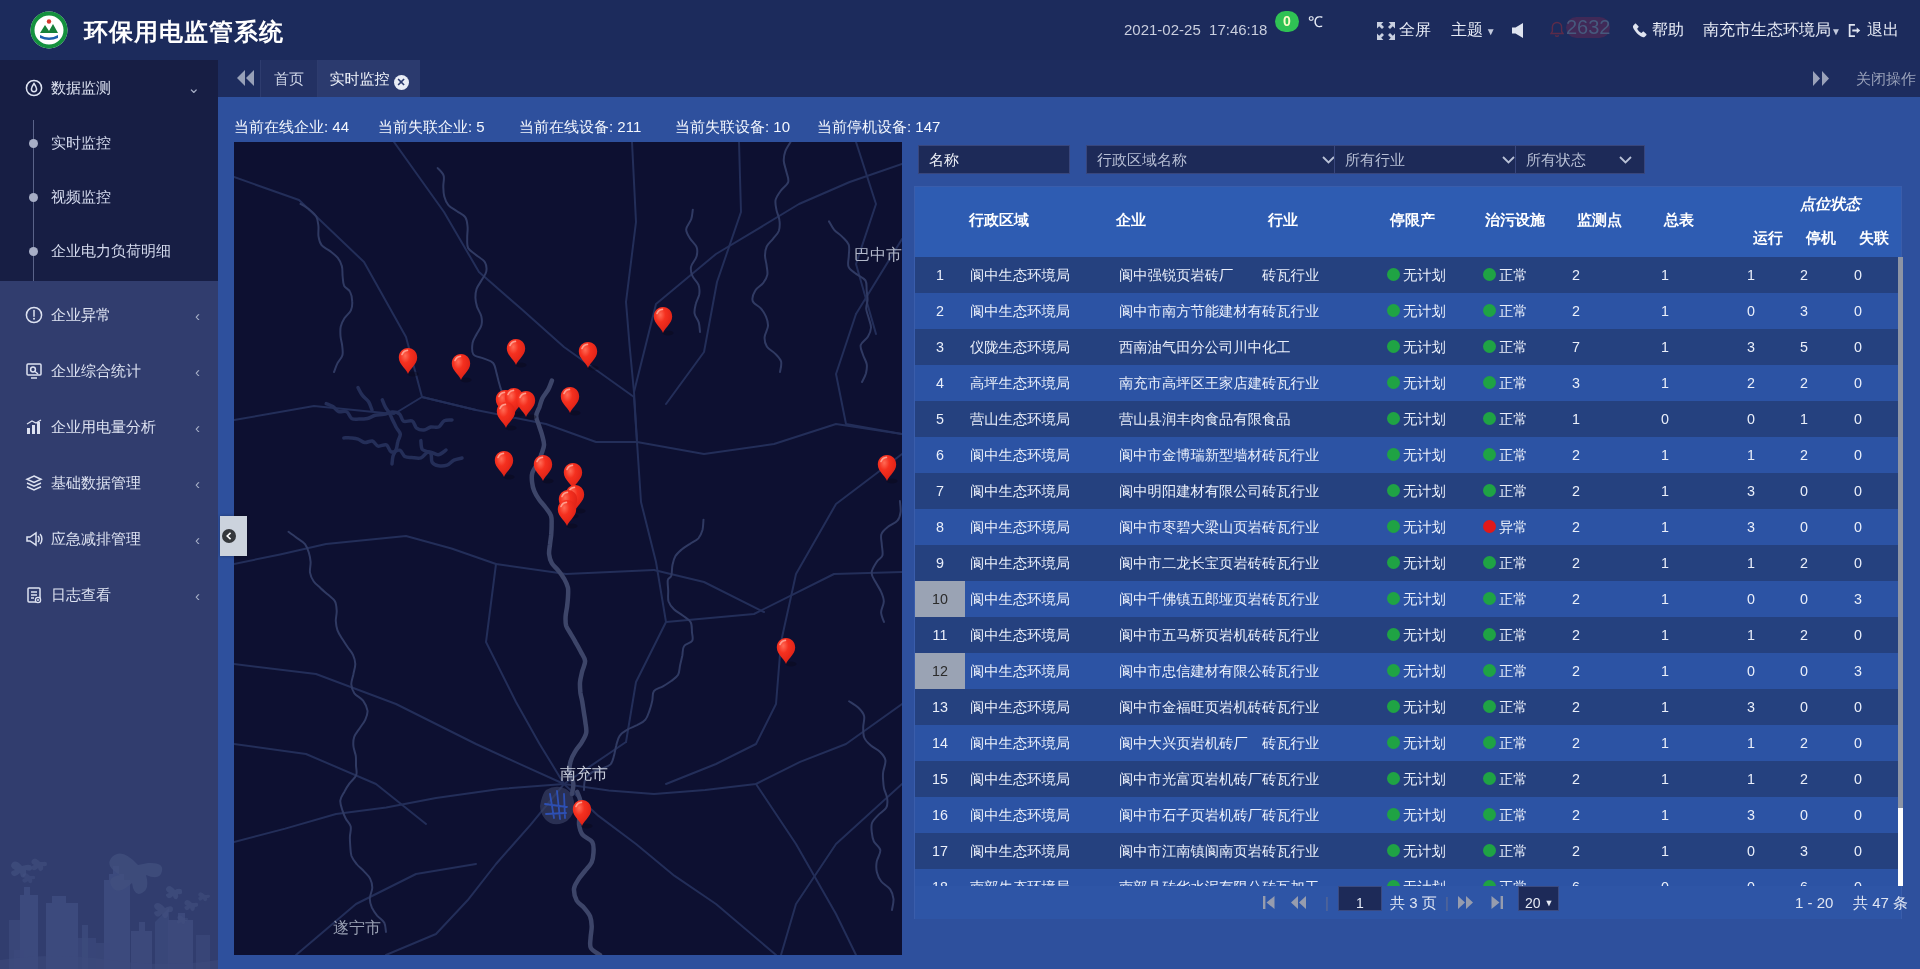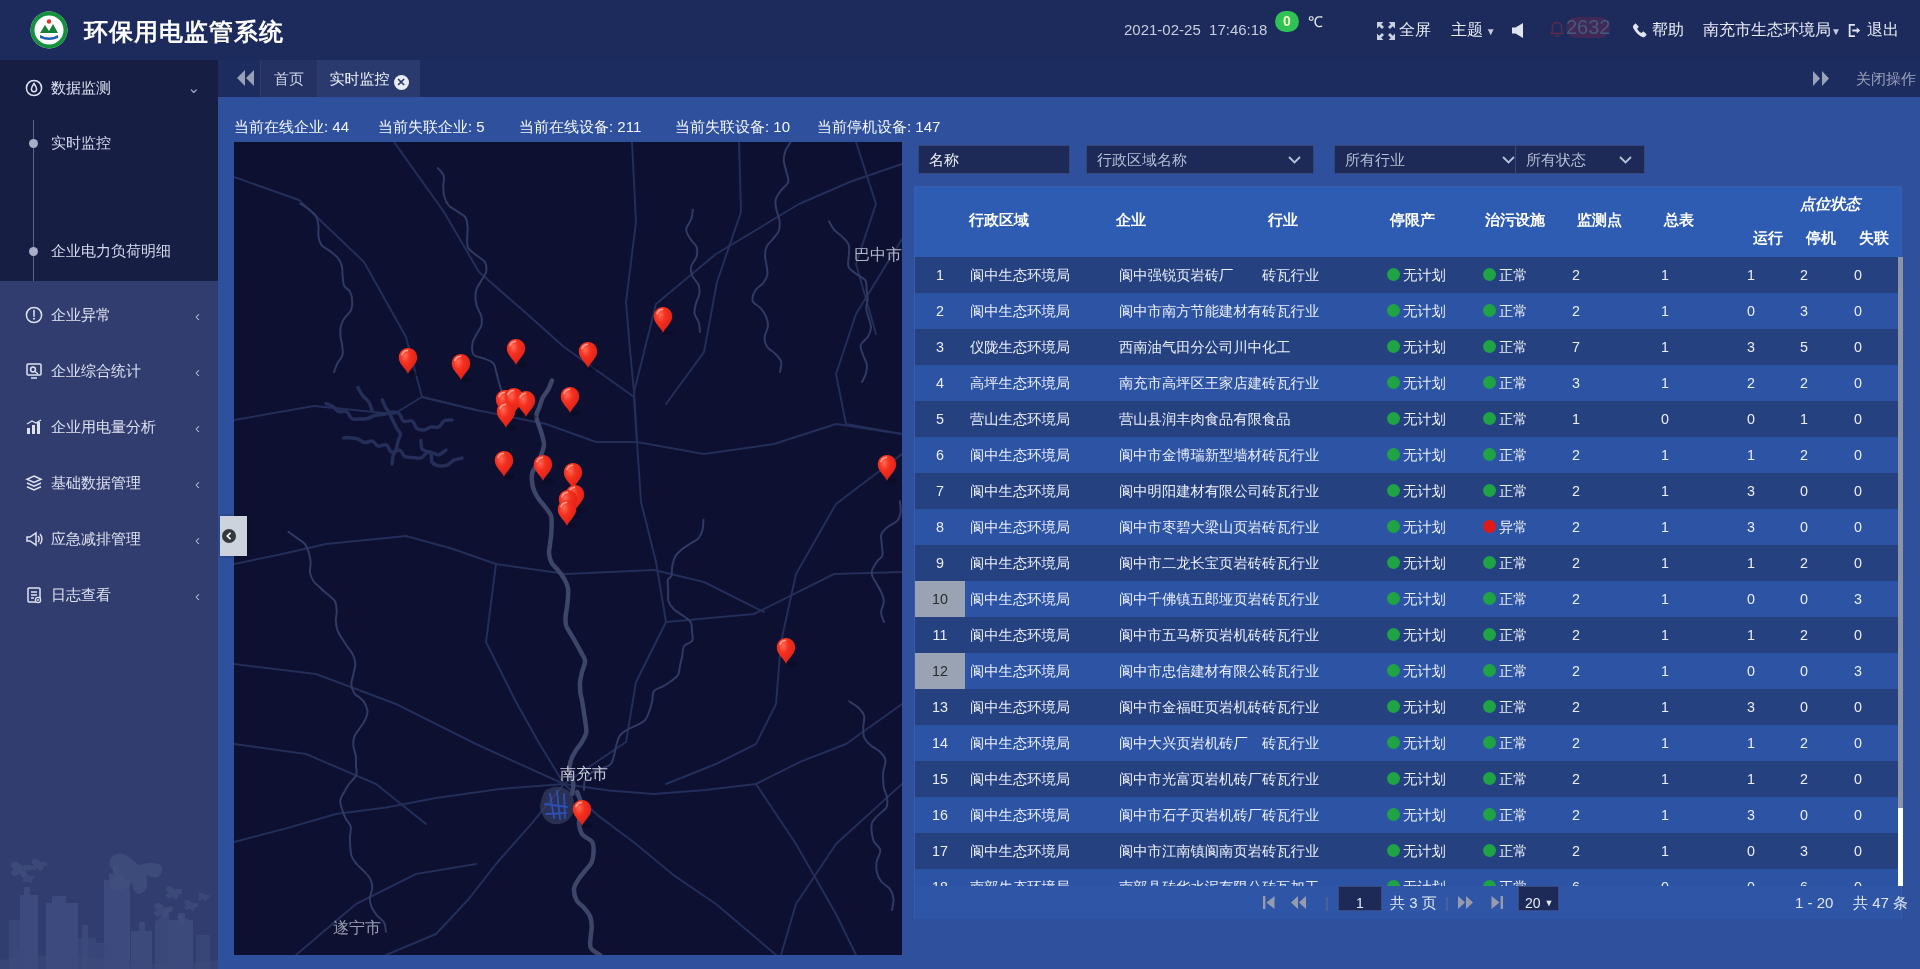--- a/index.html
+++ b/index.html
@@ -110,20 +110,24 @@
     <svg class="ico" width="18" height="18" viewBox="0 0 18 18" fill="none" stroke="#dde2f1" stroke-width="1.5">
       <circle cx="9" cy="9" r="7.6"></circle>
         <path d="M9 4.5c1.8 2.6 2.6 4.2 2.6 5.6A2.6 2.6 0 0 1 9 12.7a2.6 2.6 0 0 1-2.6-2.6c0-1.4.8-3 2.6-5.6z"></path>
     </svg>
     <span class="txt">数据监测</span>
       <span class="chev" style="font-size:15px">⌄</span>
   </div>
   <div class="sitem" style="top:56px">
       <span class="dot"></span>
       <span class="txt">实时监控</span>
+    </div>
+  <div class="sitem" style="top:110px">
+      <span class="dot"></span>
+      <span class="txt">视频监控</span>
     </div>
   <div class="sitem" style="top:164px">
       <span class="dot"></span>
       <span class="txt">企业电力负荷明细</span>
     </div>
 
   <div class="mitem" style="top:227px">
     <svg class="ico" width="18" height="18" viewBox="0 0 18 18" fill="none" stroke="#dde2f1" stroke-width="1.5">
       <circle cx="9" cy="9" r="7.6"></circle>
         <path d="M9 4.6v5.6" stroke-linecap="round"></path>
@@ -319,21 +323,21 @@
     </svg>
   </div>
   <div id="collapse">
       <div class="c"><svg width="14" height="14" viewBox="0 0 14 14">
           <circle cx="7" cy="7" r="7" fill="#35383c"></circle>
           <path d="M8.6 3.8L5.2 7l3.4 3.2" stroke="#fff" stroke-width="1.6" fill="none"></path>
         </svg></div>
     </div>
 
   <div class="fbox" style="left:700px;width:152px;color:#eef1f8">名称</div>
-  <div class="fbox" style="left:868px;width:228px">行政区域名称<svg class="dn2" width="13" height="8" viewBox="0 0 13 8">
+  <div class="fbox" style="left:868px;width:262px">行政区域名称<svg class="dn2" width="13" height="8" viewBox="0 0 13 8">
         <path d="M1 1l5.5 5.5L12 1" stroke="#b9c1d6" stroke-width="1.8" fill="none"></path>
       </svg></div>
   <div class="fbox" style="left:1116px;width:194px">所有行业<svg class="dn2" width="13" height="8" viewBox="0 0 13 8">
         <path d="M1 1l5.5 5.5L12 1" stroke="#b9c1d6" stroke-width="1.8" fill="none"></path>
       </svg></div>
   <div class="fbox" style="left:1297px;width:130px">所有状态<svg class="dn2" width="13" height="8" viewBox="0 0 13 8">
         <path d="M1 1l5.5 5.5L12 1" stroke="#b9c1d6" stroke-width="1.8" fill="none"></path>
       </svg></div>
 
   <div id="tpanel">

